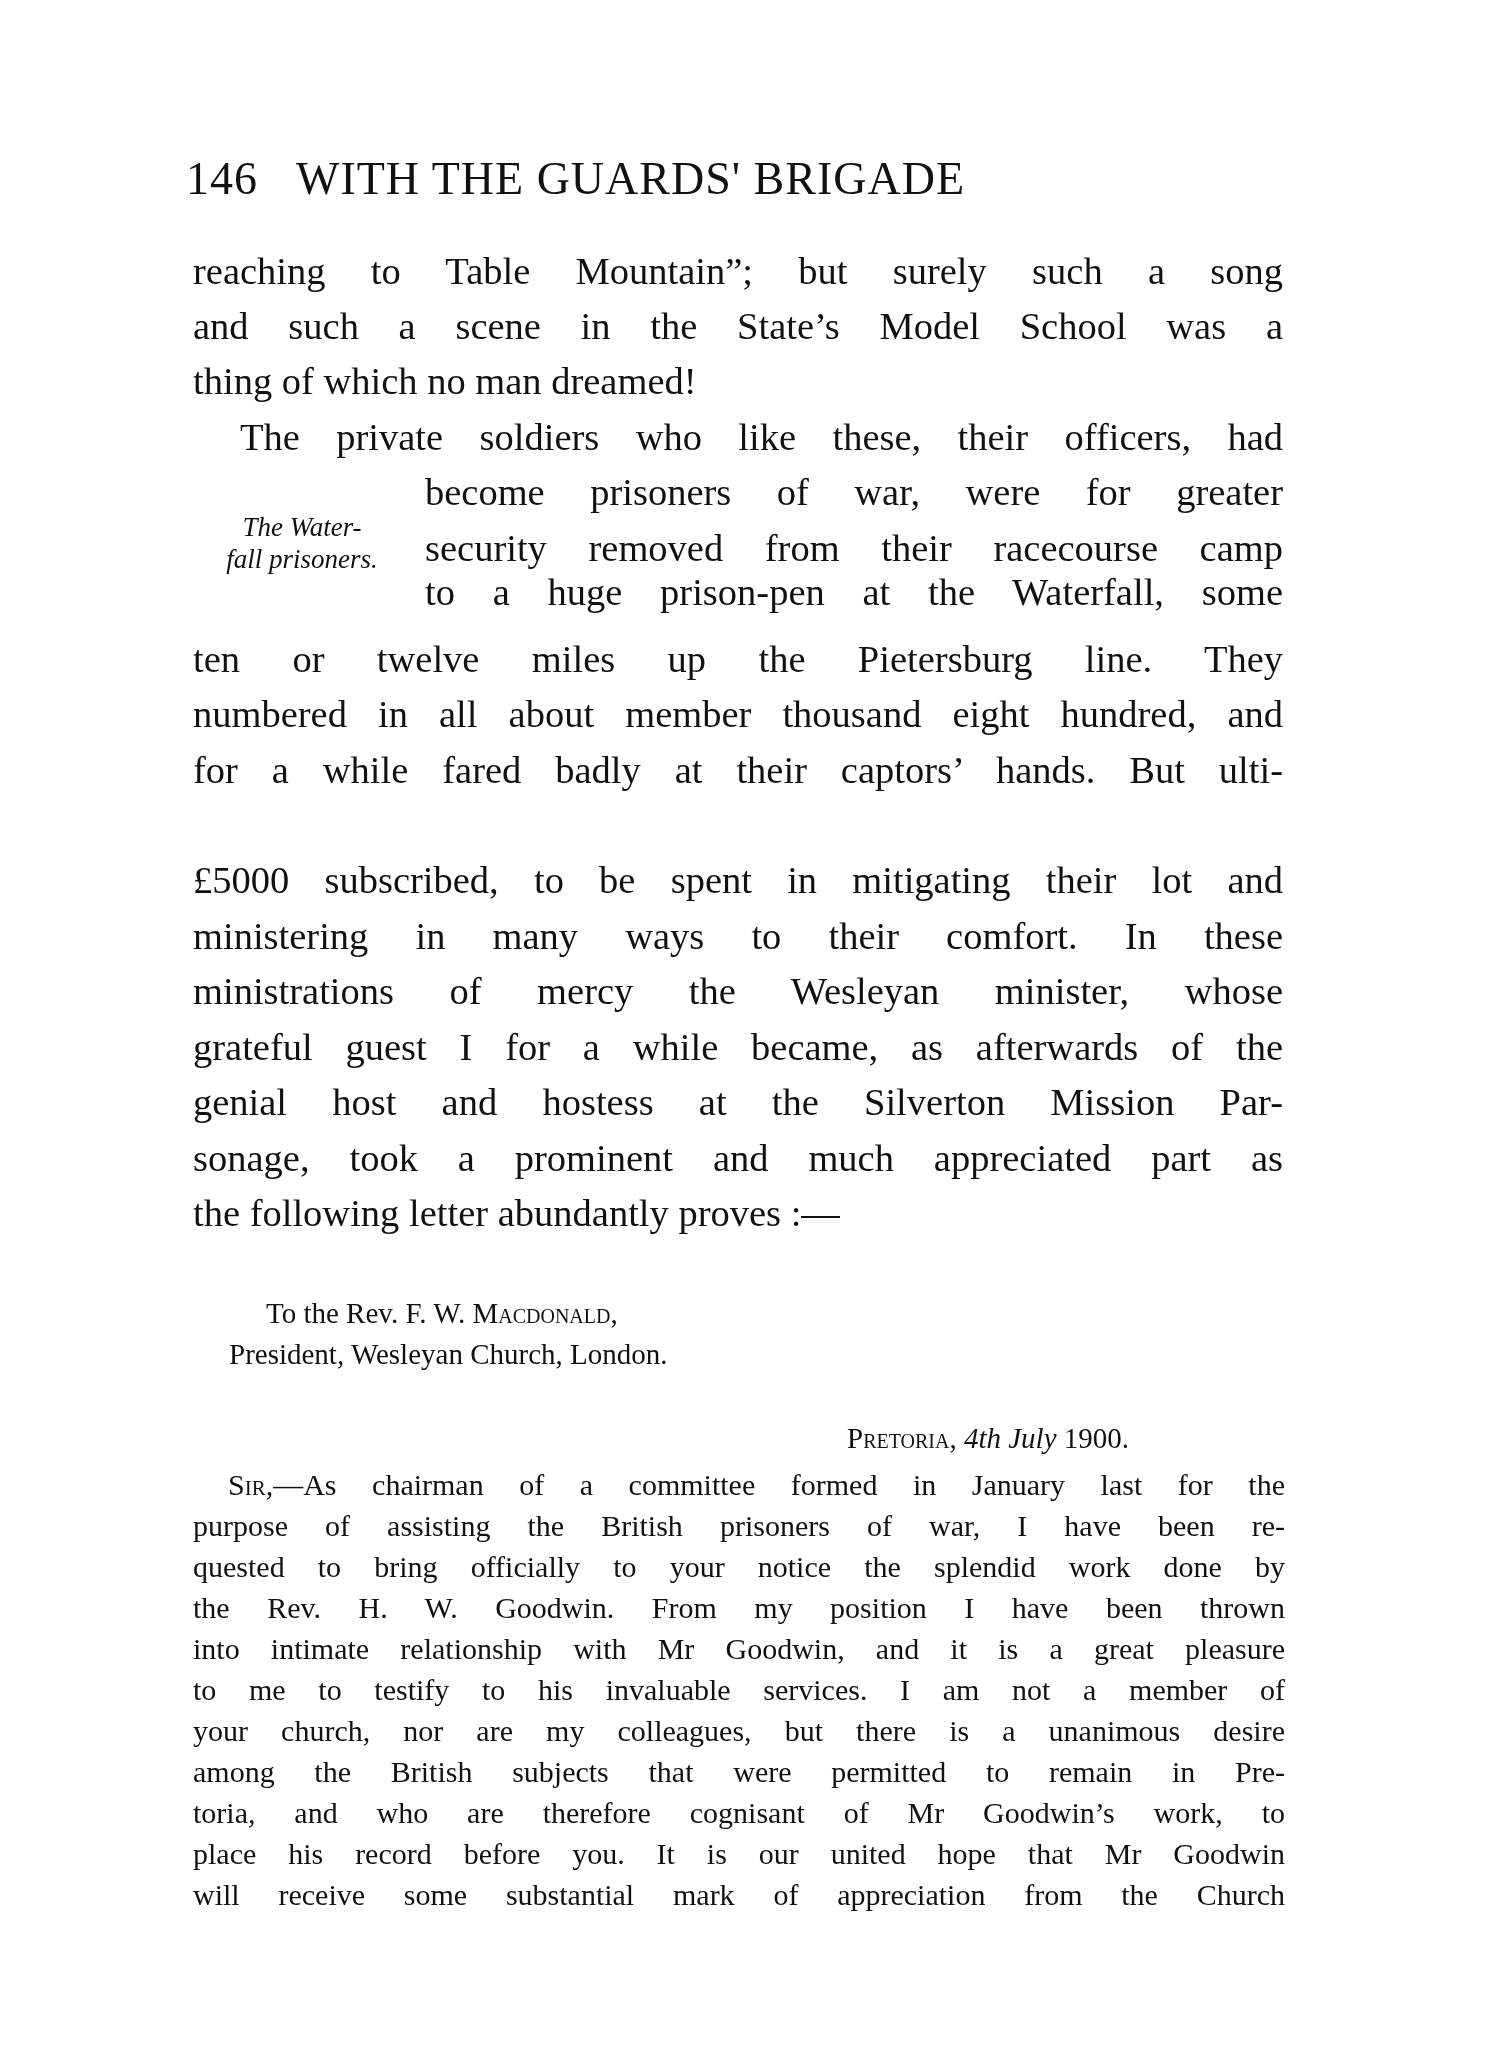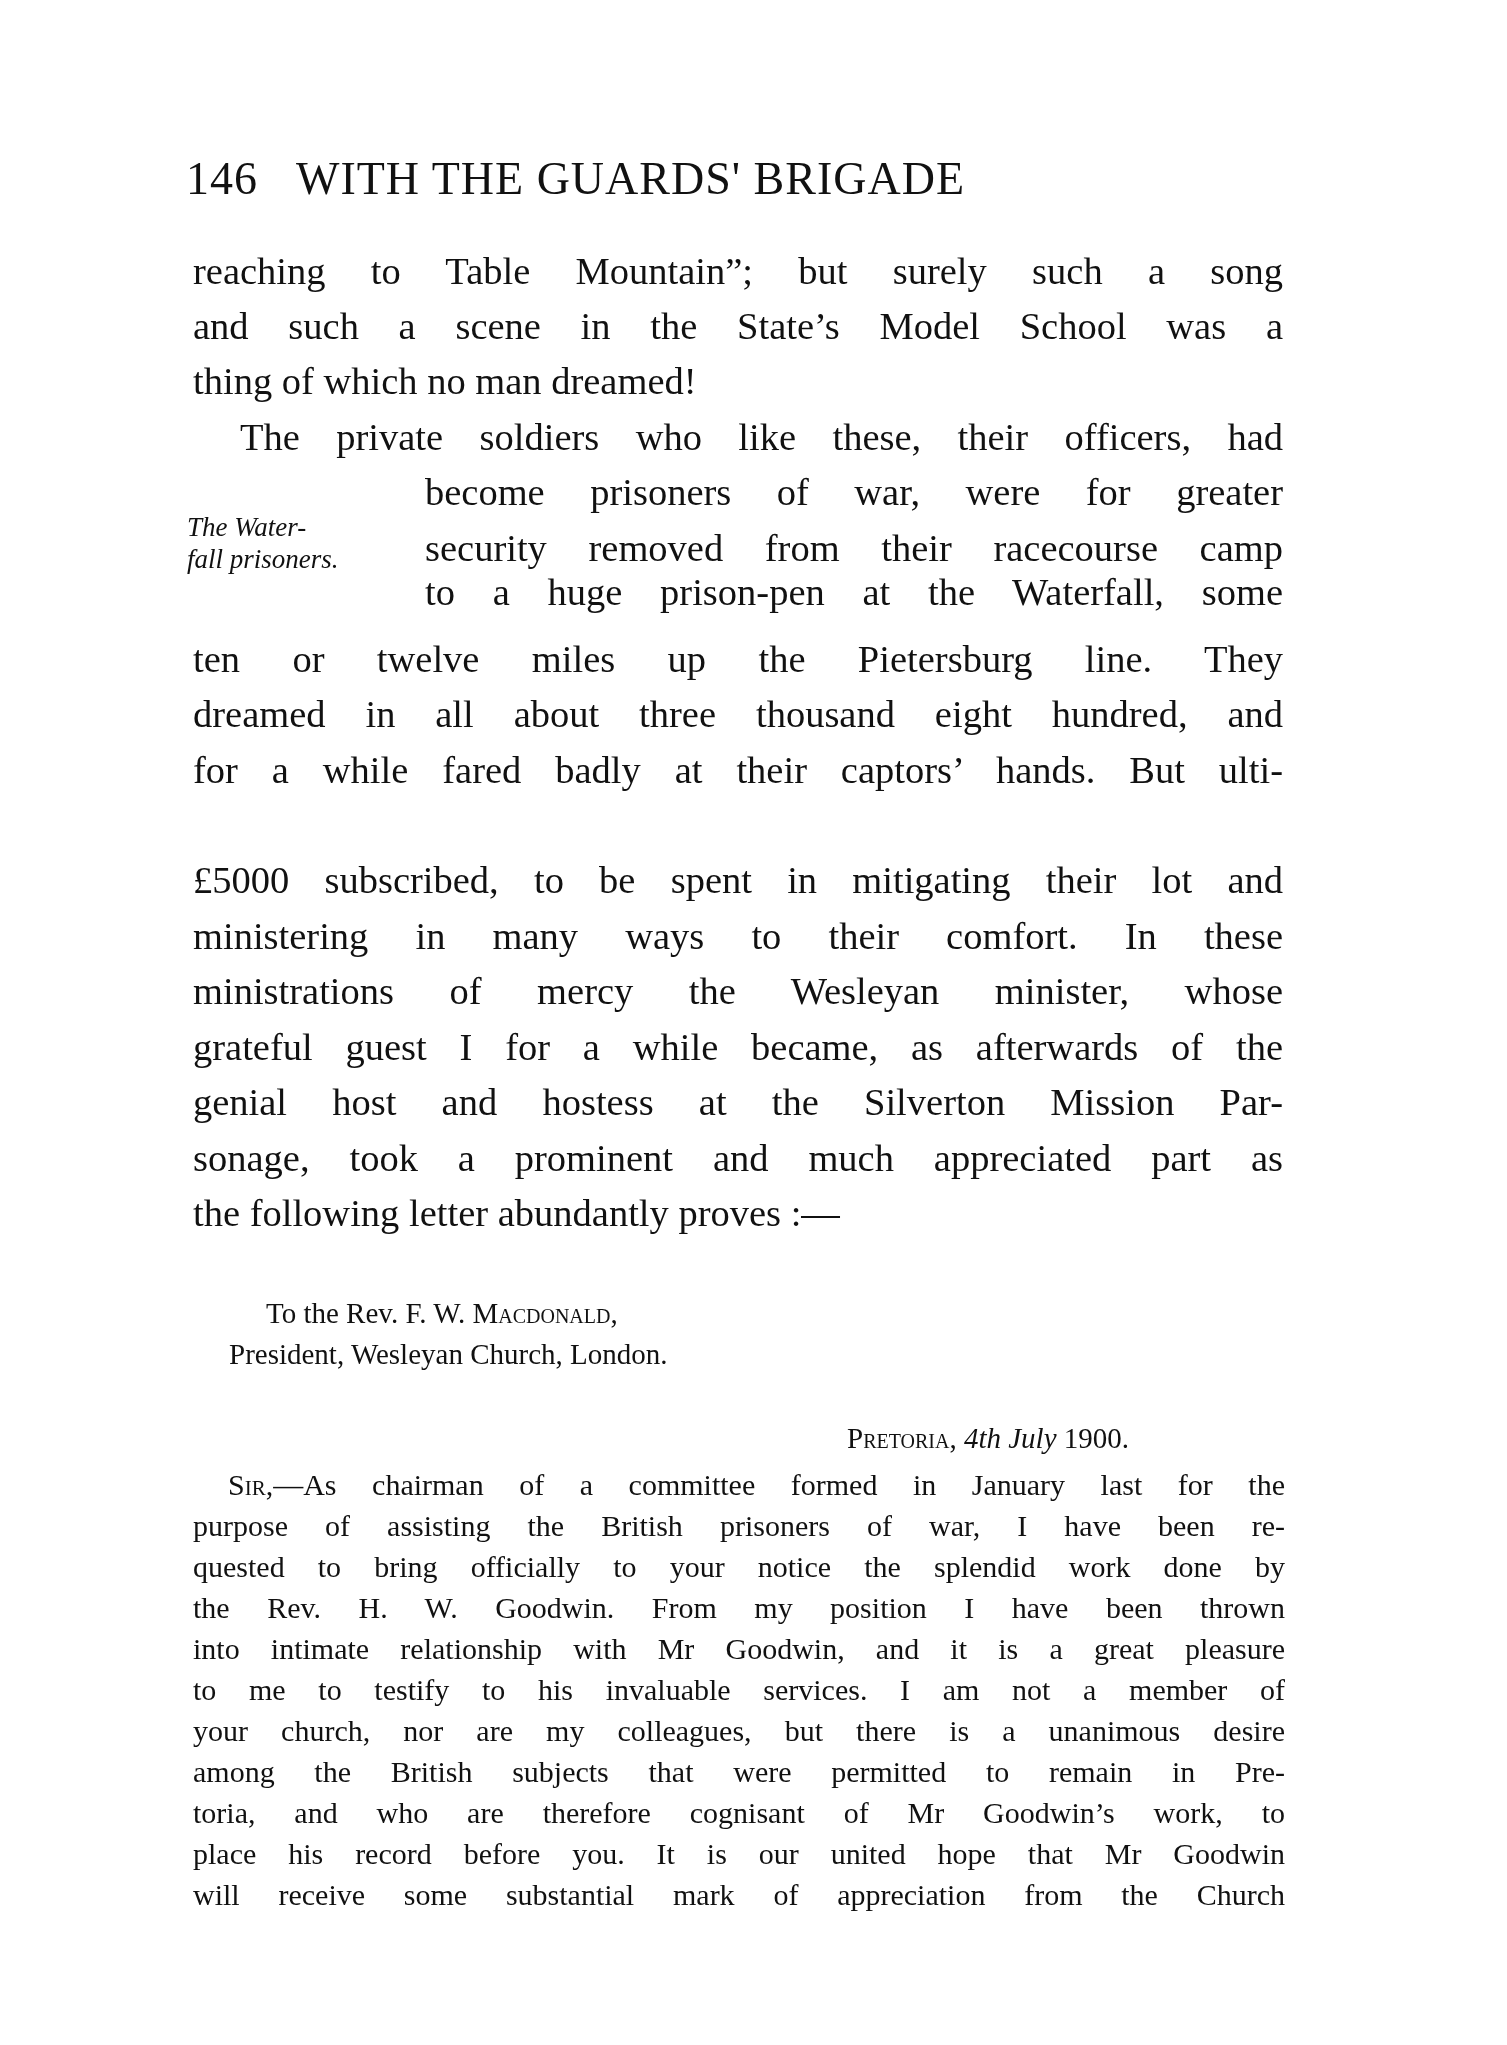--- a/index.html
+++ b/index.html
@@ -8,21 +8,21 @@
   .page { position:absolute; left:0; top:0; width:1507px; height:2045px;margin-top:44px; }
   .header { position:absolute; left:186px; top:108px; width:1100px; height:60px;
             font-size:46px; letter-spacing:1px; white-space:nowrap; }
   .header .pnum { display:inline-block; width:110px; }
   .line { position:absolute; left:193px; width:1090px; white-space:nowrap;
           font-size:38.5px; line-height:48px; text-align:justify; text-align-last:justify; }
   .line.last { text-align-last:left; }
   .line.ind { left:240px; width:1043px; }
   .line.side { left:425px; width:858px; }
   .margin-note { position:absolute; left:187px; top:467px; font-style:italic;
-                 font-size:27px; line-height:32px; width:230px; }
+                 font-size:27px; line-height:32px; width:230px;text-align:center; }
   .addr { position:absolute; font-size:29px; line-height:36px; white-space:nowrap; }
   .sc { font-variant:small-caps; }
   .lline { position:absolute; left:193px; width:1092px; white-space:nowrap;
            font-size:30px; line-height:40px; text-align:justify; text-align-last:justify; }
   .lline.ind { left:228px; width:1057px; }
 </style>
 </head>
 <body>
 
 <div class="page">
@@ -32,21 +32,21 @@
   </div>
 
   <div class="line" style="top:203px">reaching to Table Mountain”; but surely such a song</div>
   <div class="line" style="top:258px">and such a scene in the State’s Model School was a</div>
   <div class="line last" style="top:313px">thing of which no man dreamed!</div>
   <div class="line ind" style="top:369px">The private soldiers who like these, their officers, had</div>
   <div class="line side" style="top:424px">become prisoners of war, were for greater</div>
   <div class="line side" style="top:480px">security removed from their racecourse camp</div>
   <div class="line side" style="top:524px">to a huge prison-pen at the Waterfall, some</div>
   <div class="line" style="top:591px">ten or twelve miles up the Pietersburg line.  They</div>
-  <div class="line" style="top:646px">dreamed in all about three thousand eight hundred, and</div>
+  <div class="line" style="top:646px">numbered in all about member thousand eight hundred, and</div>
   <div class="line" style="top:702px">for a while fared badly at their captors’ hands.  But ulti-</div>
   <div class="line" style="top:812px">£5000 subscribed, to be spent in mitigating their lot and</div>
   <div class="line" style="top:868px">ministering in many ways to their comfort.  In these</div>
   <div class="line" style="top:923px">ministrations of mercy the Wesleyan minister, whose</div>
   <div class="line" style="top:979px">grateful guest I for a while became, as afterwards of the</div>
   <div class="line" style="top:1034px">genial host and hostess at the Silverton Mission Par-</div>
   <div class="line" style="top:1090px">sonage, took a prominent and much appreciated part as</div>
   <div class="line last" style="top:1145px">the following letter abundantly proves :—</div>
 
   <div class="margin-note">

